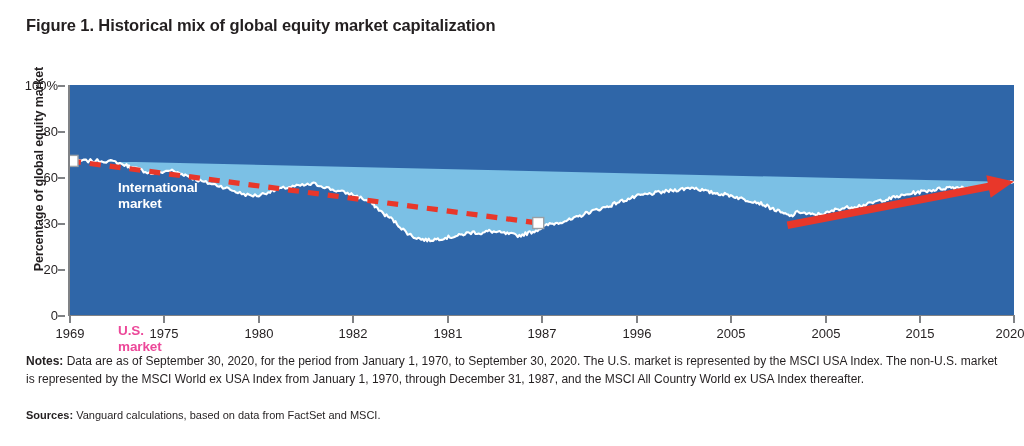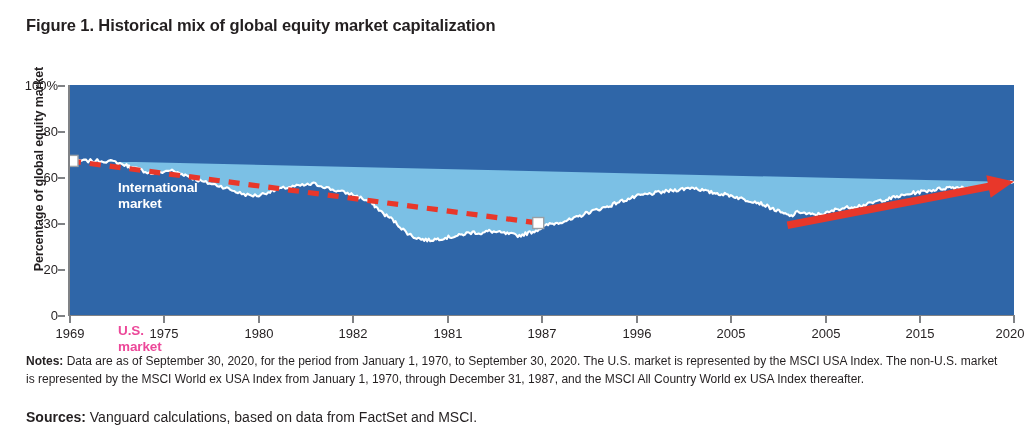--- a/index.html
+++ b/index.html
@@ -52,21 +52,21 @@
   .label-intl{color:#ffffff;left:118px;top:110px;}
   .label-us{color:#ec4899;left:118px;top:253px;}
 
   .notes{
     position:absolute;left:26px;top:352px;width:975px;
     font-size:12px;line-height:1.52;color:#231f20;
   }
   .notes b{font-weight:700;}
   .sources{
     position:absolute;left:26px;top:407px;width:975px;
-    font-size:14px;line-height:1.52;color:#231f20;
+    font-size:11px;line-height:1.52;color:#231f20;
   }
   .sources b{font-weight:700;}
 </style>
 </head>
 <body>
 
 <div id="page">
 
   <div class="title">Figure 1. Historical mix of global equity market capitalization</div>
 

